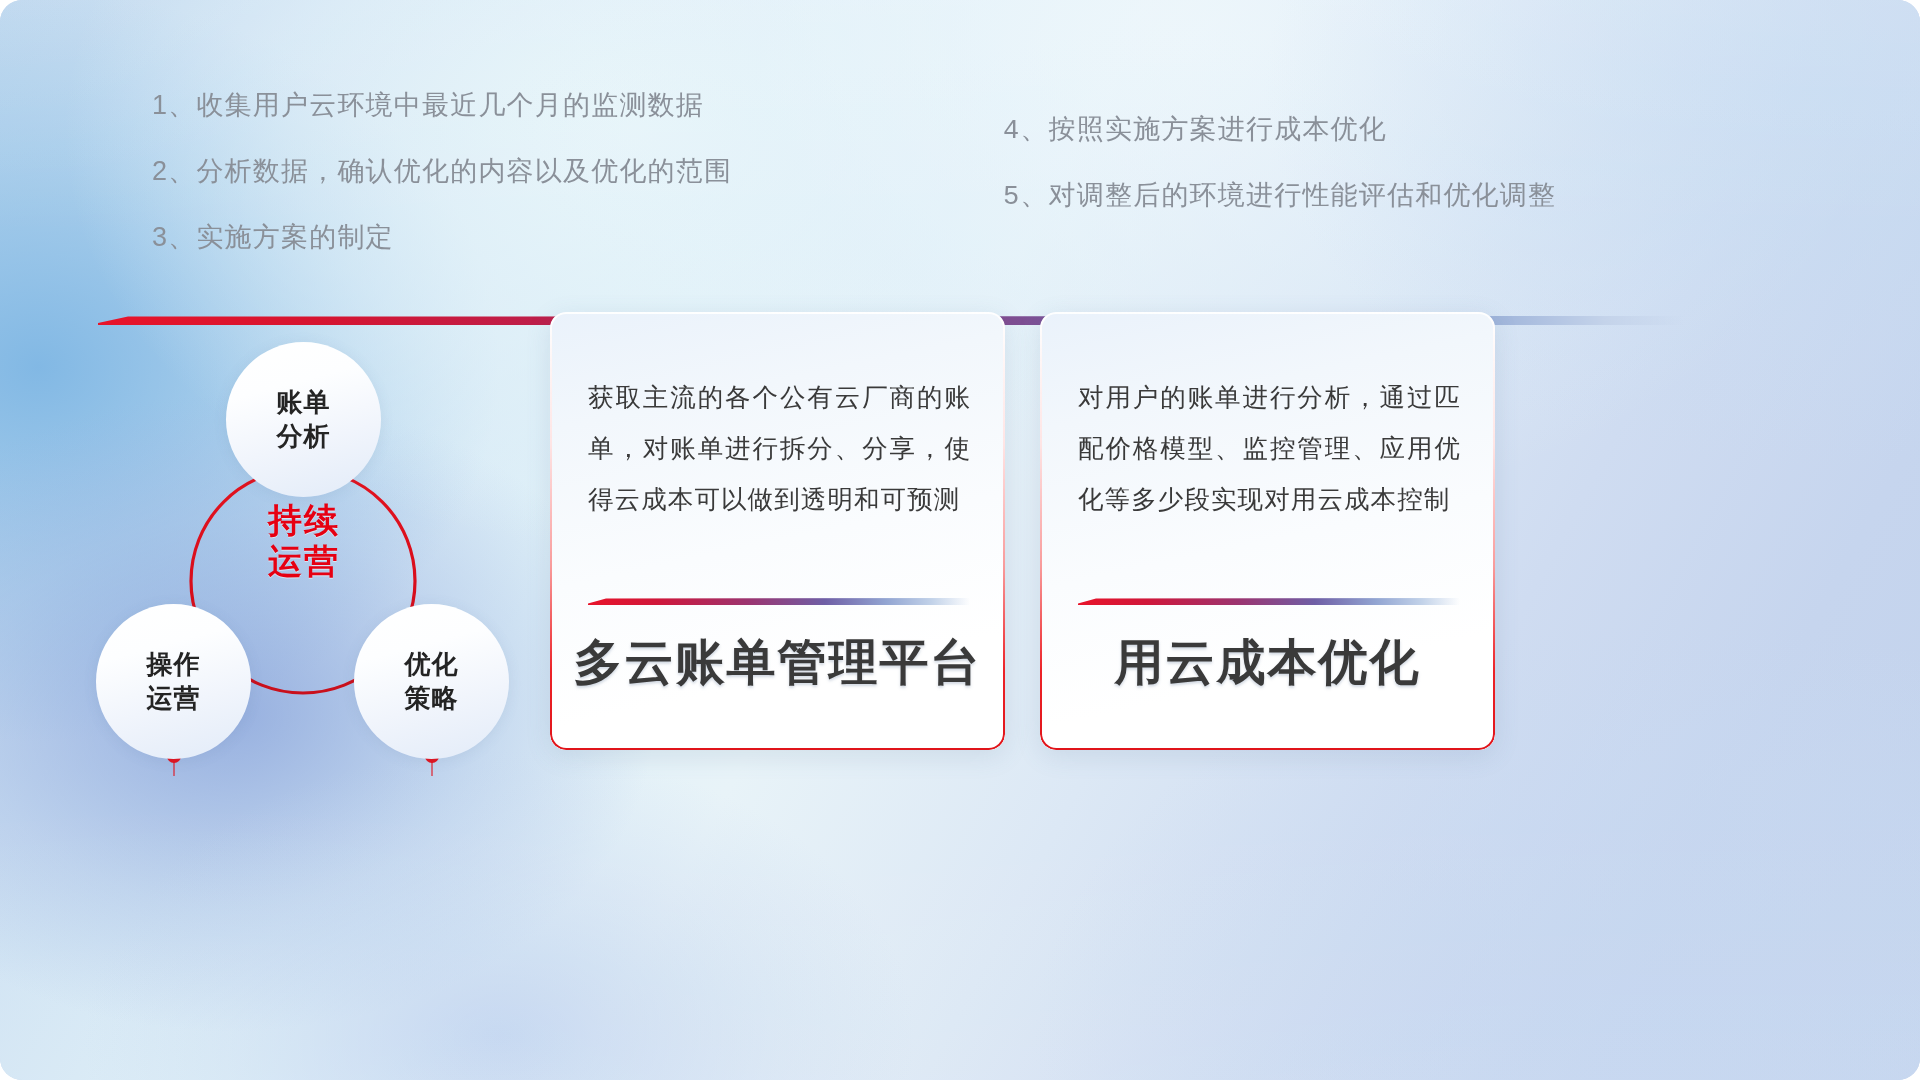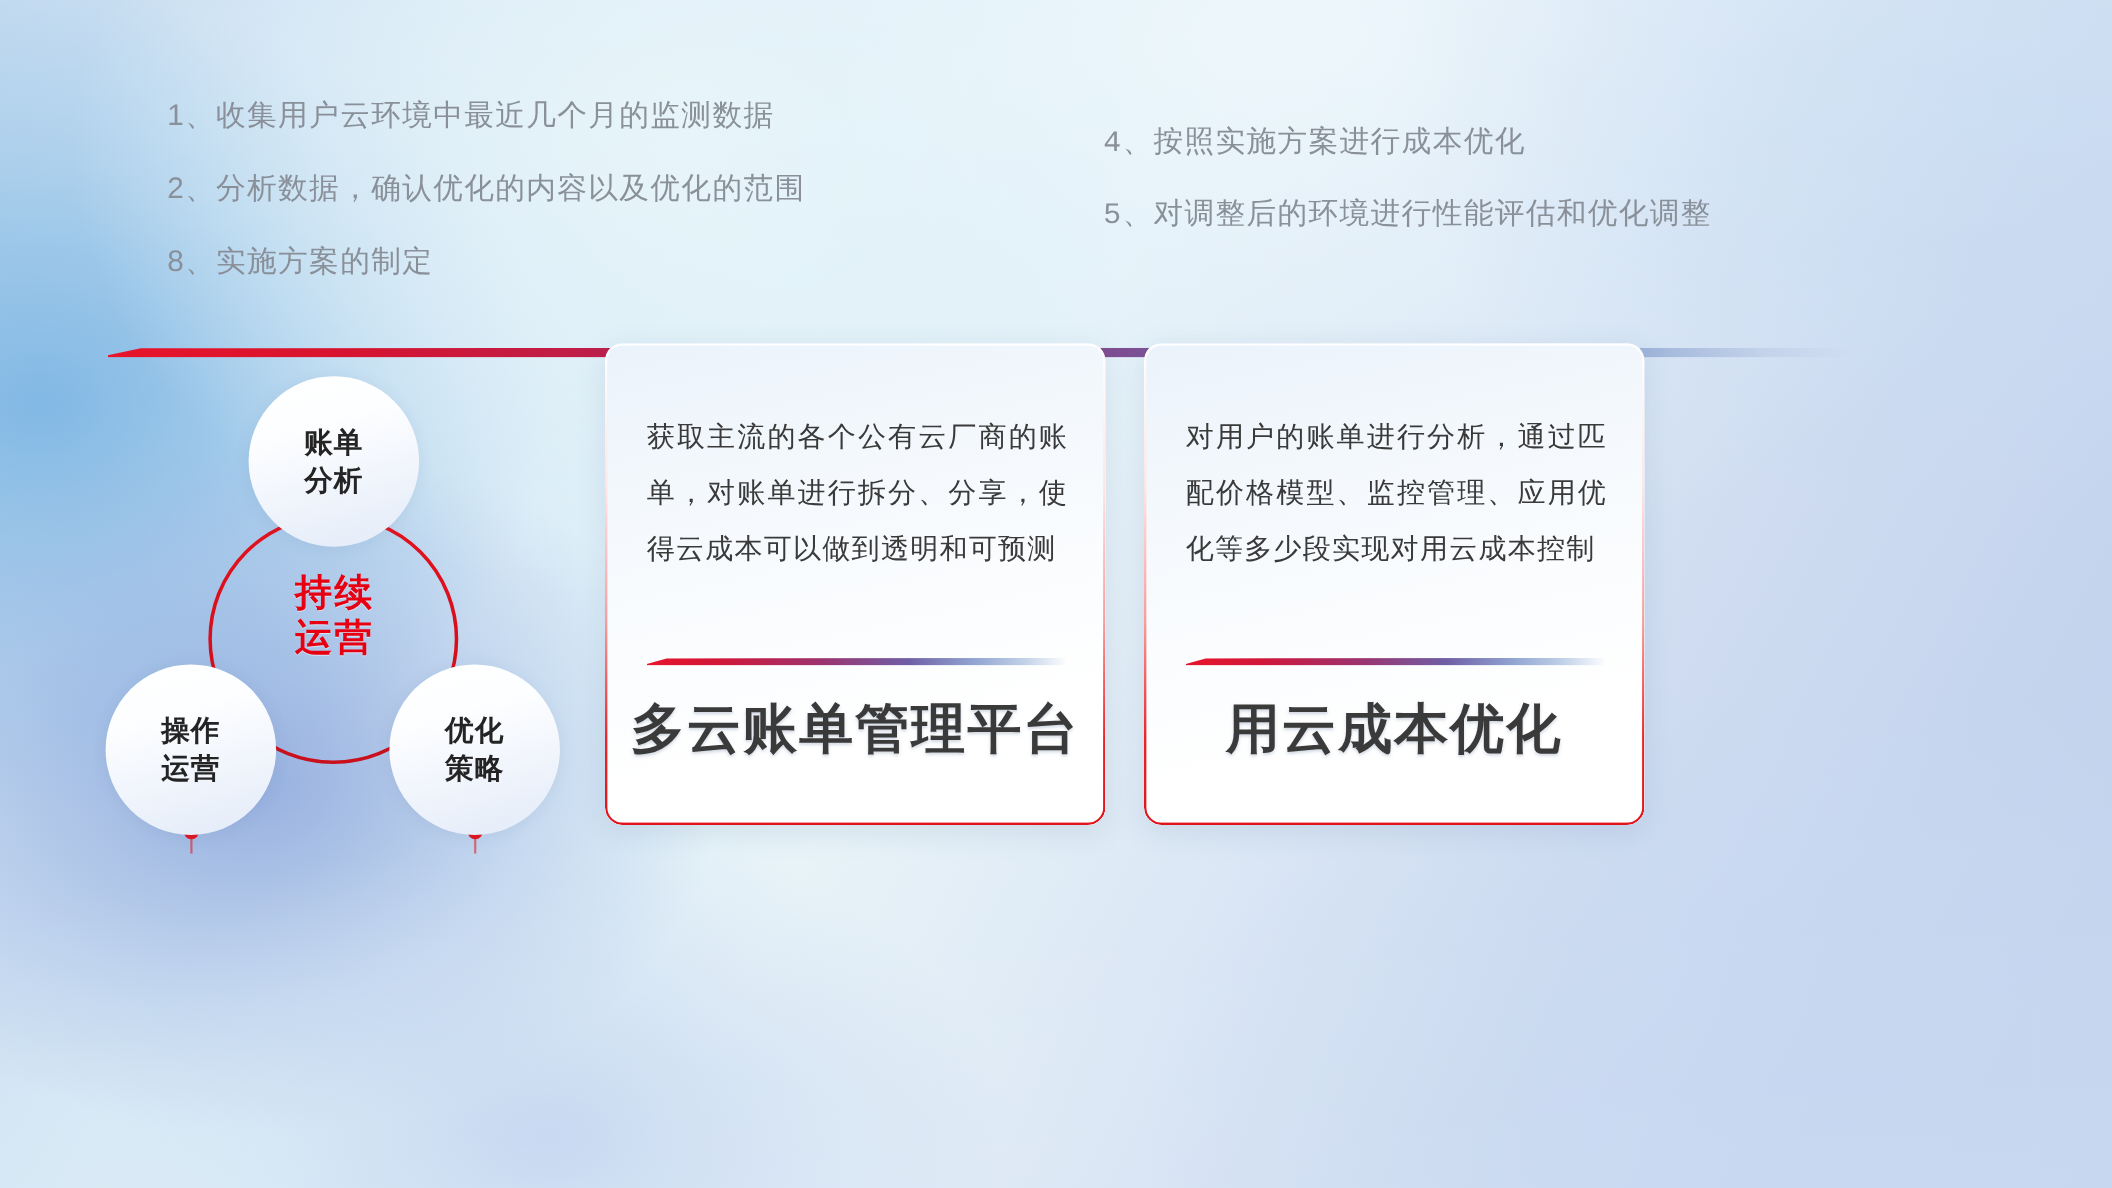--- a/index.html
+++ b/index.html
@@ -7,20 +7,21 @@
     width:1920px;height:1080px;overflow:hidden;
     font-family:"Liberation Sans","DejaVu Sans",sans-serif;
     position:relative;
   }
 
   
   #stage{
     position:absolute;inset:0;
     background:#c8d8ef;
     overflow:hidden;
+    border-radius:22px;
   }
   .bg-layer{position:absolute;inset:0;}
   .bg-base{
     background:linear-gradient(118deg,
        #bcd6ee 0%, #cfe2f3 18%, #dff0f8 34%,
        #e8f3f8 46%, #dce8f5 60%, #cfdcf1 74%,
        #c6d5ee 86%, #c2d2ec 100%);
   }
   .bg-b1{
     background:radial-gradient(ellipse 640px 520px at 2% 34%,
@@ -89,21 +90,21 @@
     display:flex;align-items:center;justify-content:center;
     text-align:center;
     color:#242424;font-weight:700;font-size:26px;line-height:1.30;
     letter-spacing:1px;
   }
   #bub-top{left:140px;top:-10px;width:155px;height:155px;}
   #bub-bl{left:10px;top:252px;width:155px;height:155px;}
   #bub-br{left:268px;top:252px;width:155px;height:155px;align-items:center;}
   #core{
     position:absolute;left:128px;top:148px;width:180px;height:120px;
-    display:flex;align-items:center;justify-content:center;text-align:center;
+    display:flex;justify-content:center;text-align:center;
     color:#e60012;font-weight:900;font-size:34px;line-height:1.22;letter-spacing:2px;
     text-shadow:0 1px 0 rgba(255,255,255,.5);
   }
 
   
   .card{
     position:absolute;top:312px;width:455px;height:438px;
     border-radius:16px;
     background:linear-gradient(168deg,#eaf2fb 0%,#f2f7fc 22%,#fafcfe 52%,#ffffff 78%,#ffffff 100%);
     box-shadow:0 6px 26px rgba(80,110,150,.14);
@@ -150,21 +151,21 @@
   <div class="bg-layer bg-b4"></div>
   <div class="bg-layer bg-b5"></div>
   <div class="bg-layer bg-b6"></div>
   <div class="bg-layer bg-b7"></div>
   <div class="bg-layer bg-b8"></div>
 
   <div id="bullets">
     <div class="blist left">
       <div class="bline">1、收集用户云环境中最近几个月的监测数据</div>
       <div class="bline">2、分析数据，确认优化的内容以及优化的范围</div>
-      <div class="bline">8、实施方案的制定</div>
+      <div class="bline">3、实施方案的制定</div>
     </div>
     <div class="blist right">
       <div class="bline">4、按照实施方案进行成本优化</div>
       <div class="bline">5、对调整后的环境进行性能评估和优化调整</div>
     </div>
   </div>
 
   <div id="rule"></div>
 
   <div id="venn">

